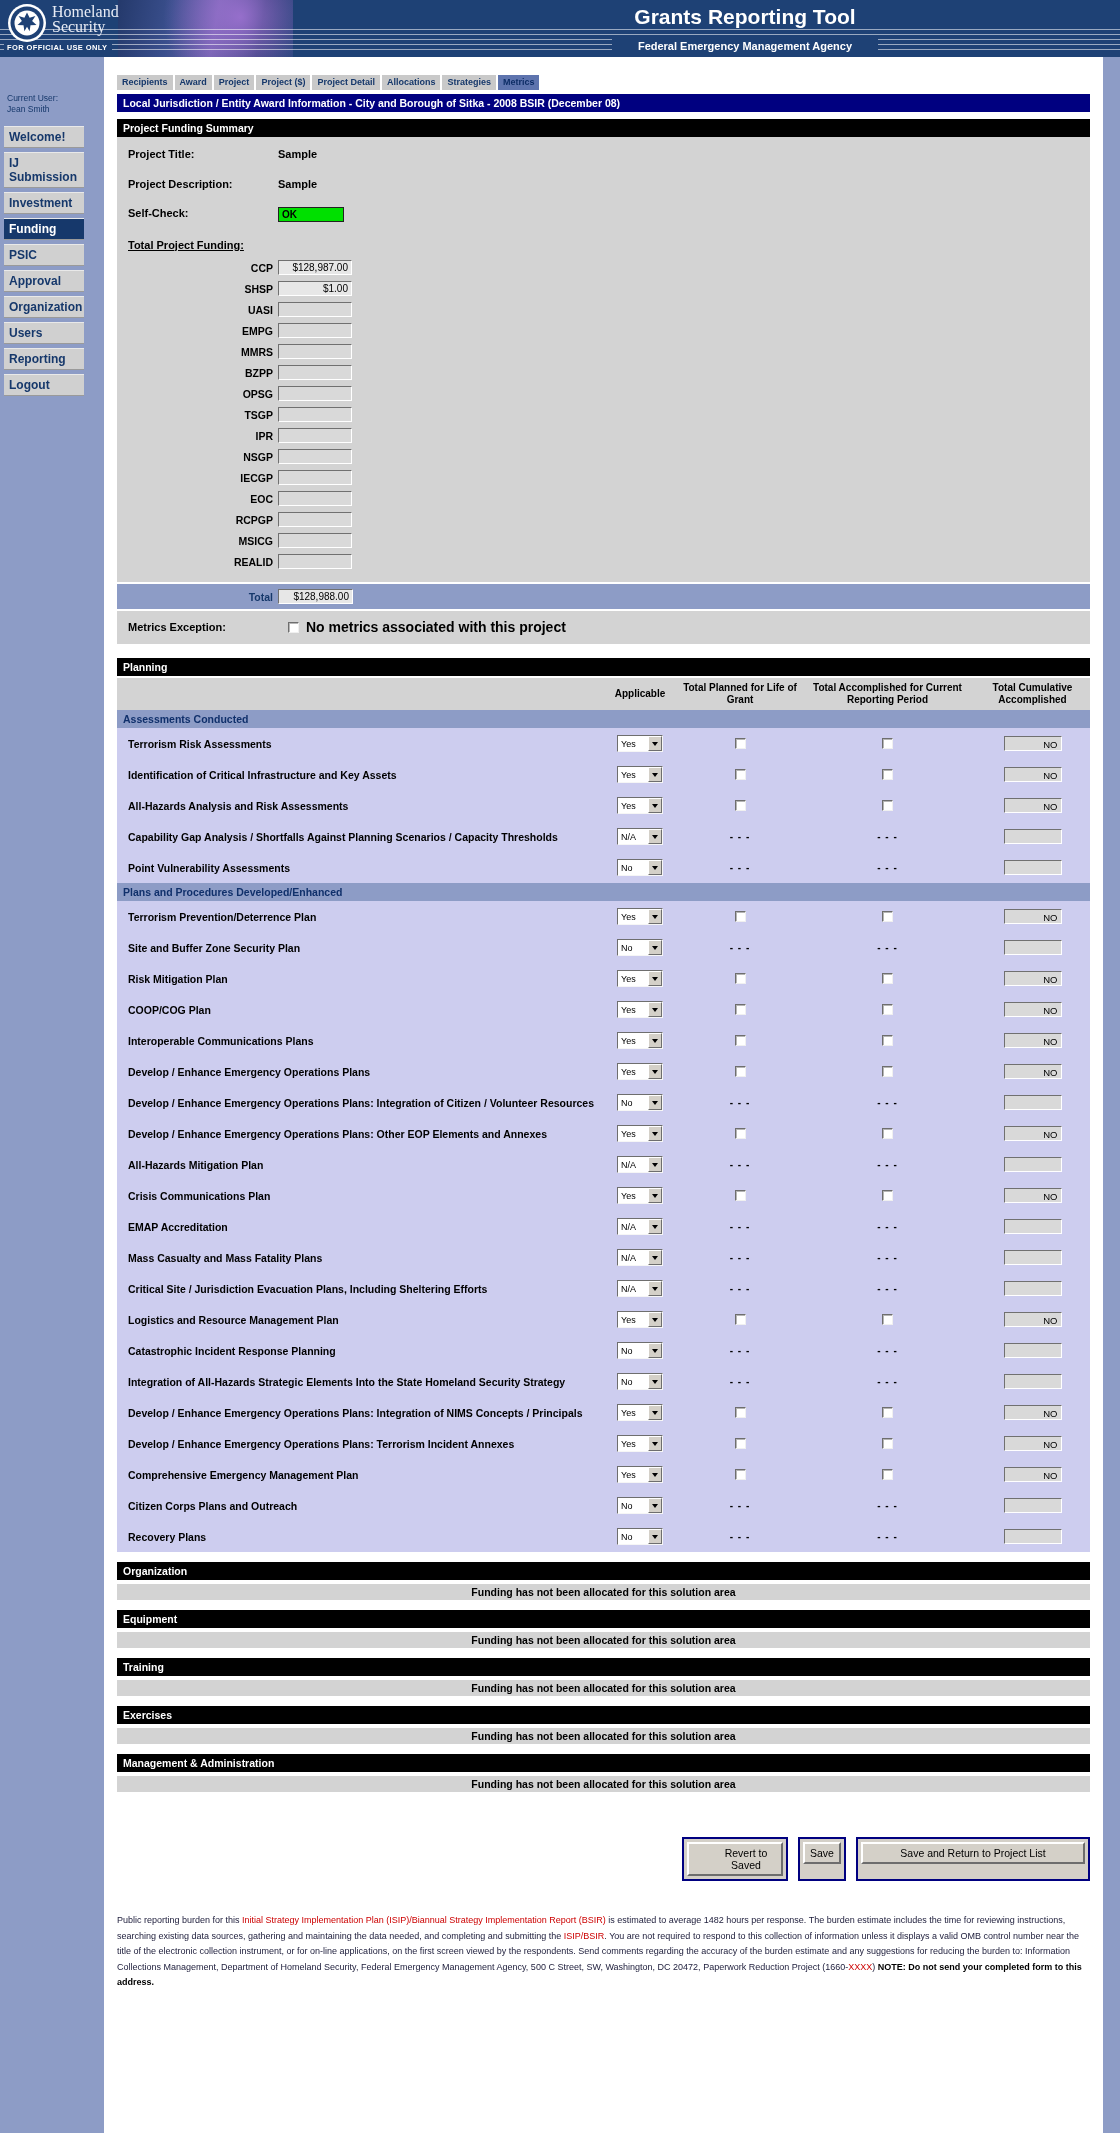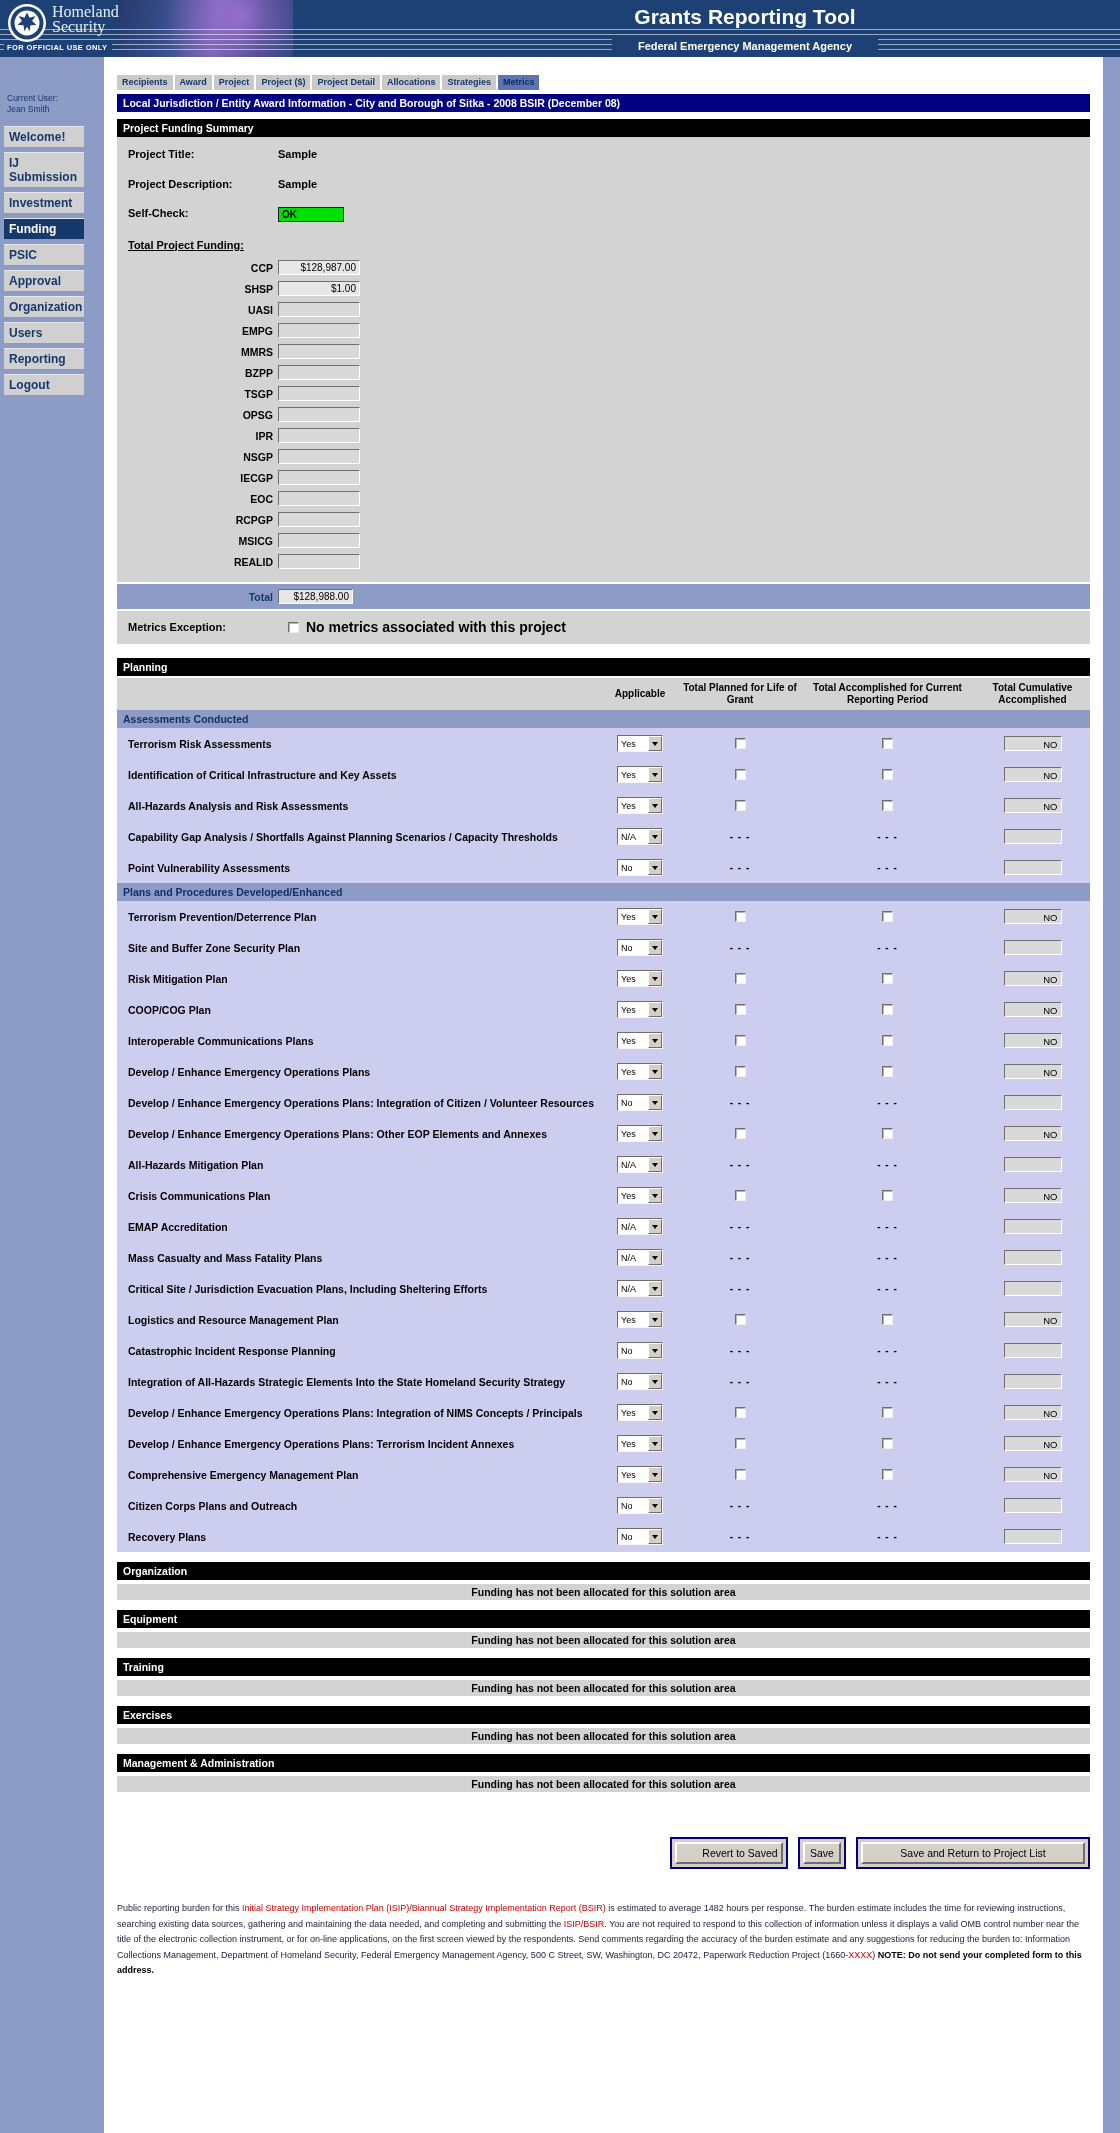--- a/index.html
+++ b/index.html
@@ -49,21 +49,21 @@
   .gray-panel { background:#d3d3d3; padding:2px 0 10px 0; }
   .kv { display:flex; padding:9px 0 3px 11px; font-size:11px; font-weight:bold; color:#000; }
   .kv .k { width:150px; }
   .field { background:#d9d9d9; border:1px solid; border-color:#707070 #ffffff #ffffff #707070;
     height:15px; font-size:10px; color:#000; }
   .ok-field { width:66px; background:#00e000; border:1px solid #222; font-size:10px; font-weight:bold;
     padding:1px 0 0 3px; height:15px; }
   .tpf-label { font-size:11px; font-weight:bold; text-decoration:underline; margin:14px 0 6px 11px; }
   .fund-row { display:flex; align-items:center; padding:3px 0 3px 11px; }
   .fund-row .fl { width:145px; text-align:right; font-size:10.5px; font-weight:bold; }
-  .fund-row .field { width:82px; margin-left:5px; text-align:right; padding:1px 3px 0 0; }
+  .fund-row .field { width:74px; margin-left:5px; text-align:right; padding:1px 3px 0 0; }
   .field.filled { background:#e7e7e7; }
   .total-band { background:#8d9cc6; display:flex; align-items:center; padding:5px 0 5px 11px; margin-top:2px; }
   .total-band .fl { width:145px; text-align:right; font-size:10.5px; font-weight:bold; color:#16386b; }
   .total-band .field { width:75px; margin-left:5px; text-align:right; padding:1px 3px 0 0; background:#e7e7e7; }
   .metrics-row { background:#d3d3d3; display:flex; align-items:center; padding:8px 0 9px 11px; margin-top:2px; }
   .metrics-row .k { width:150px; font-size:11px; font-weight:bold; }
   .cb { width:11px; height:11px; background:#fff; border:1px solid; border-color:#6e6e6e #f0f0f0 #f0f0f0 #6e6e6e;
     box-shadow:inset 1px 1px 0 #b5b5b5; cursor:pointer; }
   .metrics-row .cb { margin:0 7px 0 10px; }
   .metrics-row .cbl { font-size:14px; font-weight:bold; }
@@ -88,21 +88,21 @@
     border-color:#707070 #ffffff #ffffff #707070; font-size:9.5px; text-align:right; padding:2px 3px 0 0; }
   
   .empty-sec .bar { background:#000; color:#fff; font-size:10.5px; font-weight:bold; padding:3px 6px; margin-top:10px; }
   .empty-sec .band { background:#d3d3d3; margin-top:4px; padding:2px 0; text-align:center;
     font-size:10.5px; font-weight:bold; }
   
   .btn-row { display:flex; justify-content:flex-end; gap:10px; margin-top:45px; }
   .btn-outer { border:2px solid #000080; background:#d4d0c8; padding:3px; cursor:pointer; }
   .btn-inner { background:#d4d0c8; border:2px solid; border-color:#ffffff #6d6d6d #6d6d6d #ffffff;
     font-size:10.5px; color:#000; padding:3px 0; text-align:center; font-family:"Liberation Sans",sans-serif; }
-  .btn-inner.w1 { width:108px;padding-left:22px; } .btn-inner.w2 { width:38px; } .btn-inner.w3 { width:224px; }
+  .btn-inner.w1 { width:96px;padding-left:22px; } .btn-inner.w2 { width:38px; } .btn-inner.w3 { width:224px; }
   
   .footer { margin-top:32px; font-size:9px; line-height:15.5px; color:#1c1c3a; width:973px; }
   .seg-red { color:#cc0000; }
   .seg-bold { font-weight:bold; color:#000; }
 </style>
 </head>
 <body>
 
 <div class="banner">
   <div class="city"></div>
@@ -195,25 +195,25 @@
             </div>
             <div class="fund-row">
               <span class="fl">MMRS</span>
               <span class="field"></span>
             </div>
             <div class="fund-row">
               <span class="fl">BZPP</span>
               <span class="field"></span>
             </div>
             <div class="fund-row">
+              <span class="fl">OPSG</span>
+              <span class="field"></span>
+            </div>
+            <div class="fund-row">
               <span class="fl">TSGP</span>
-              <span class="field"></span>
-            </div>
-            <div class="fund-row">
-              <span class="fl">OPSG</span>
               <span class="field"></span>
             </div>
             <div class="fund-row">
               <span class="fl">IPR</span>
               <span class="field"></span>
             </div>
             <div class="fund-row">
               <span class="fl">NSGP</span>
               <span class="field"></span>
             </div>

